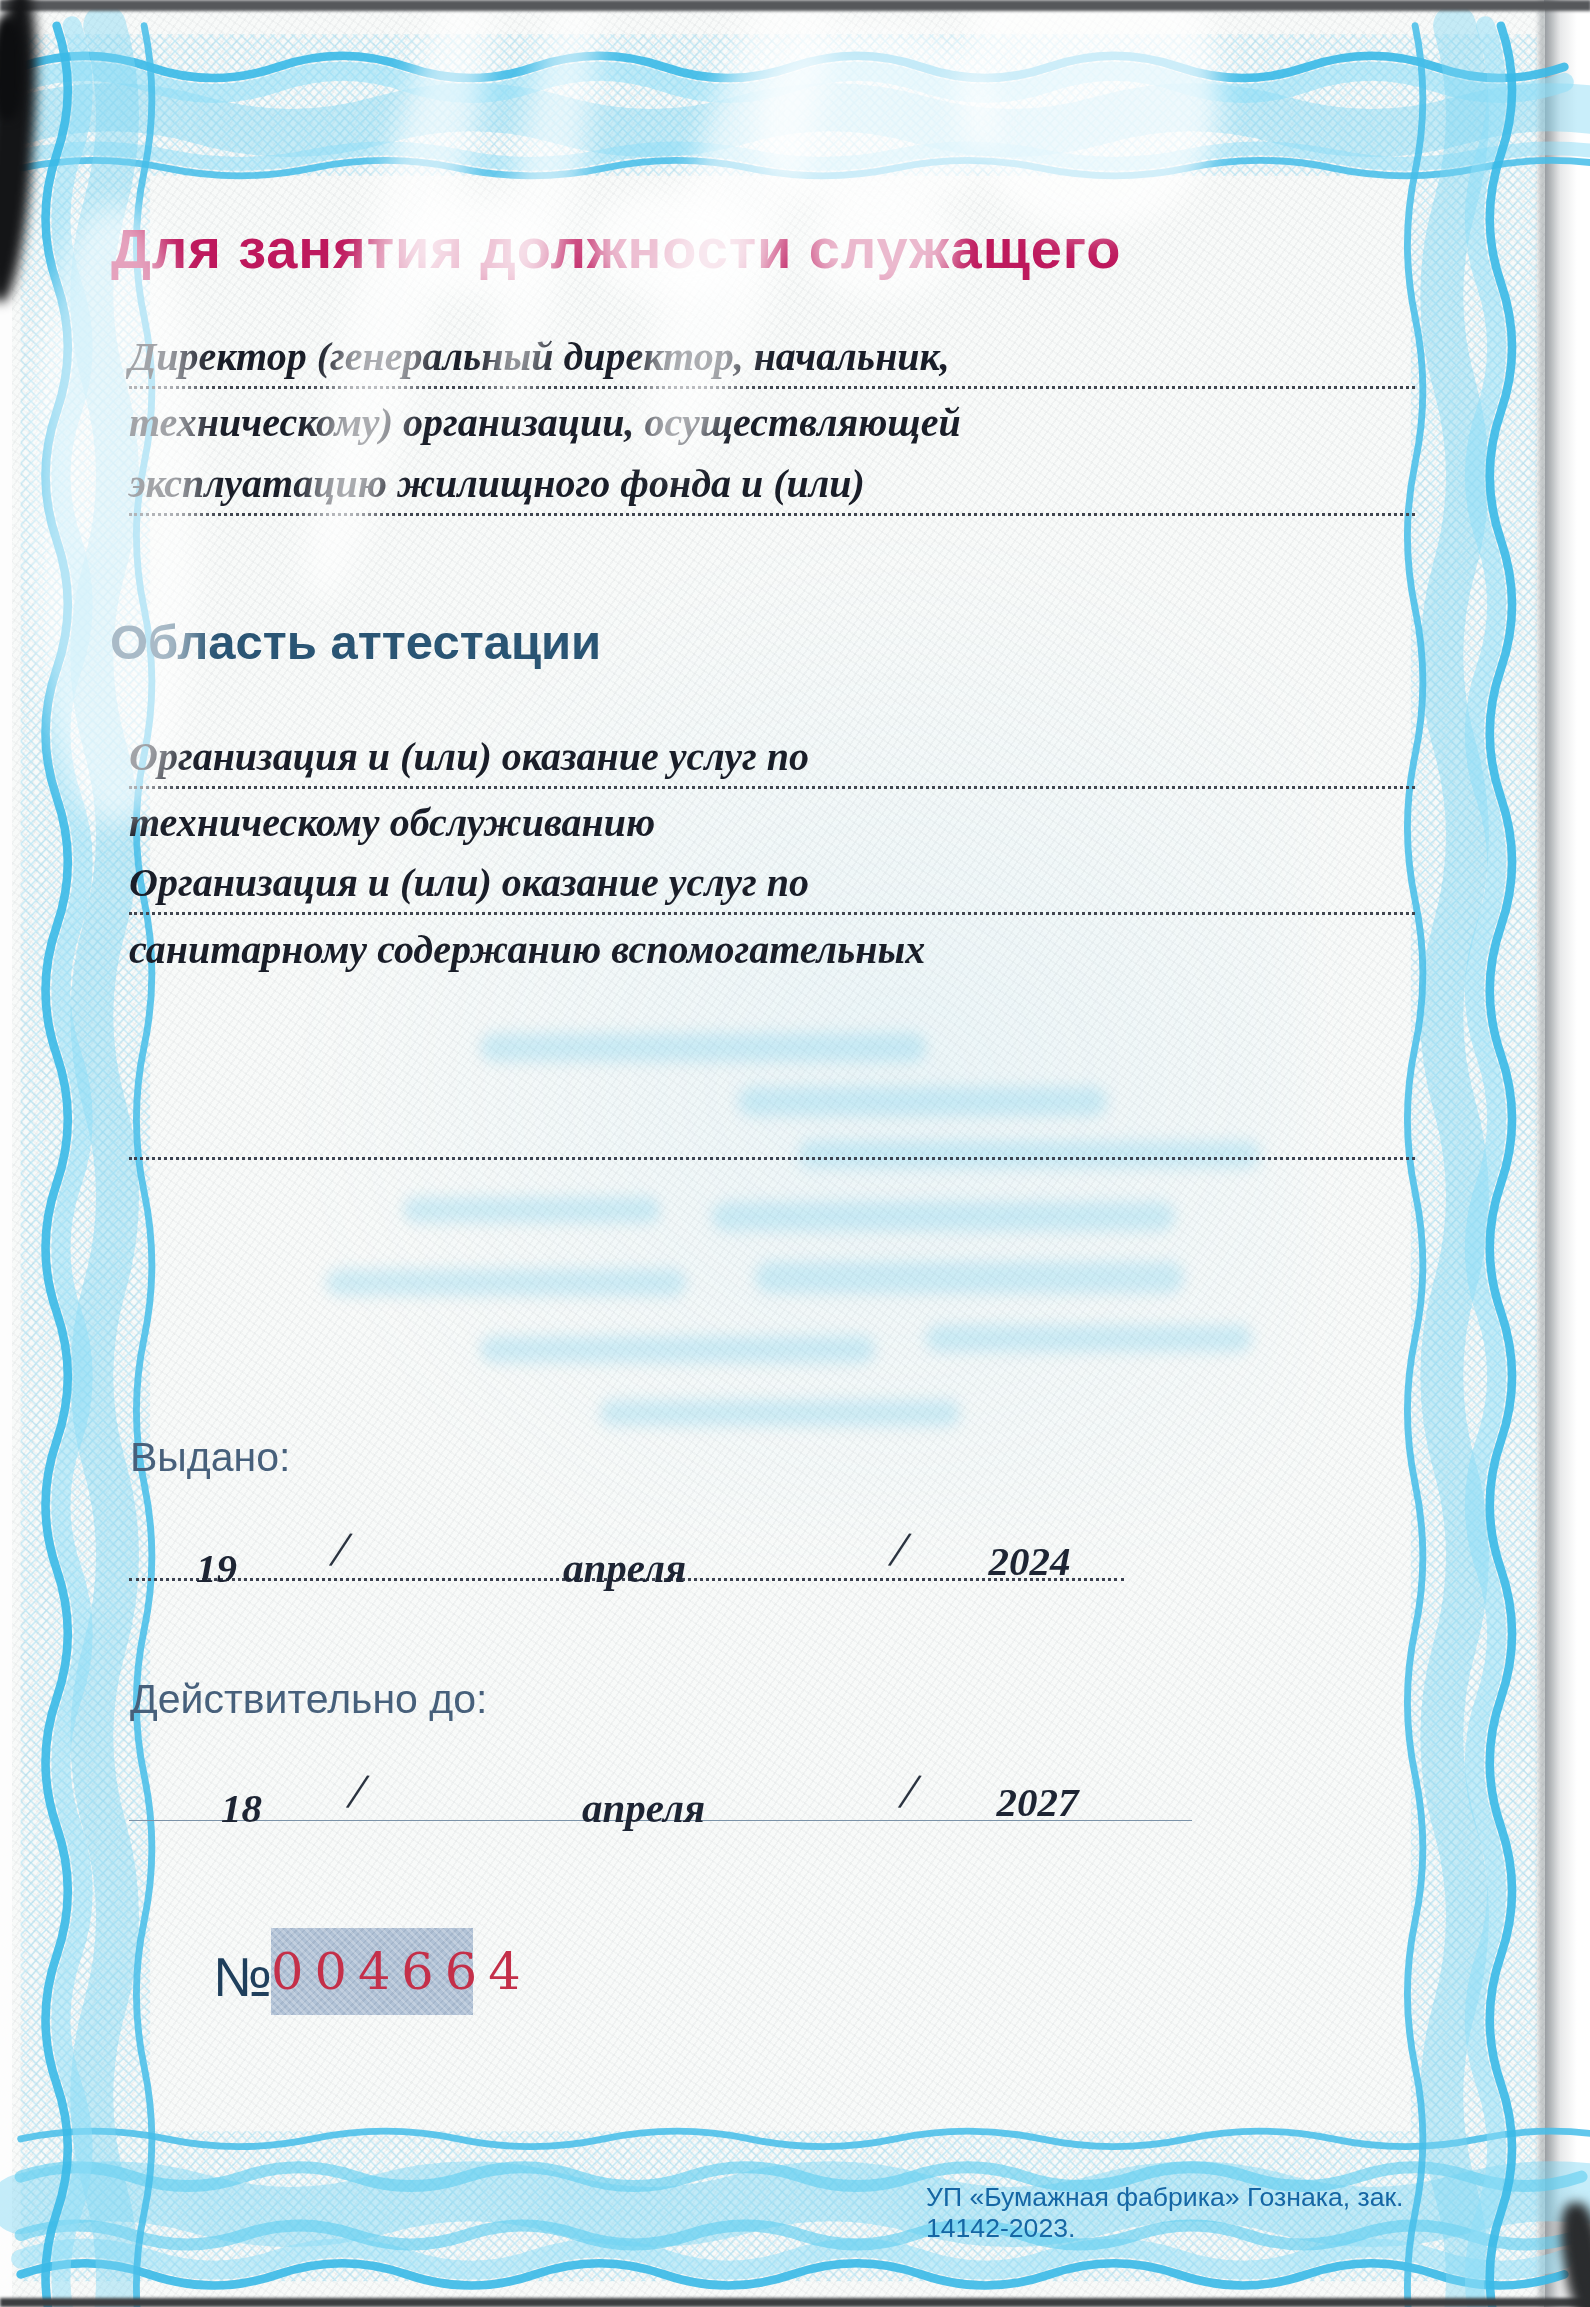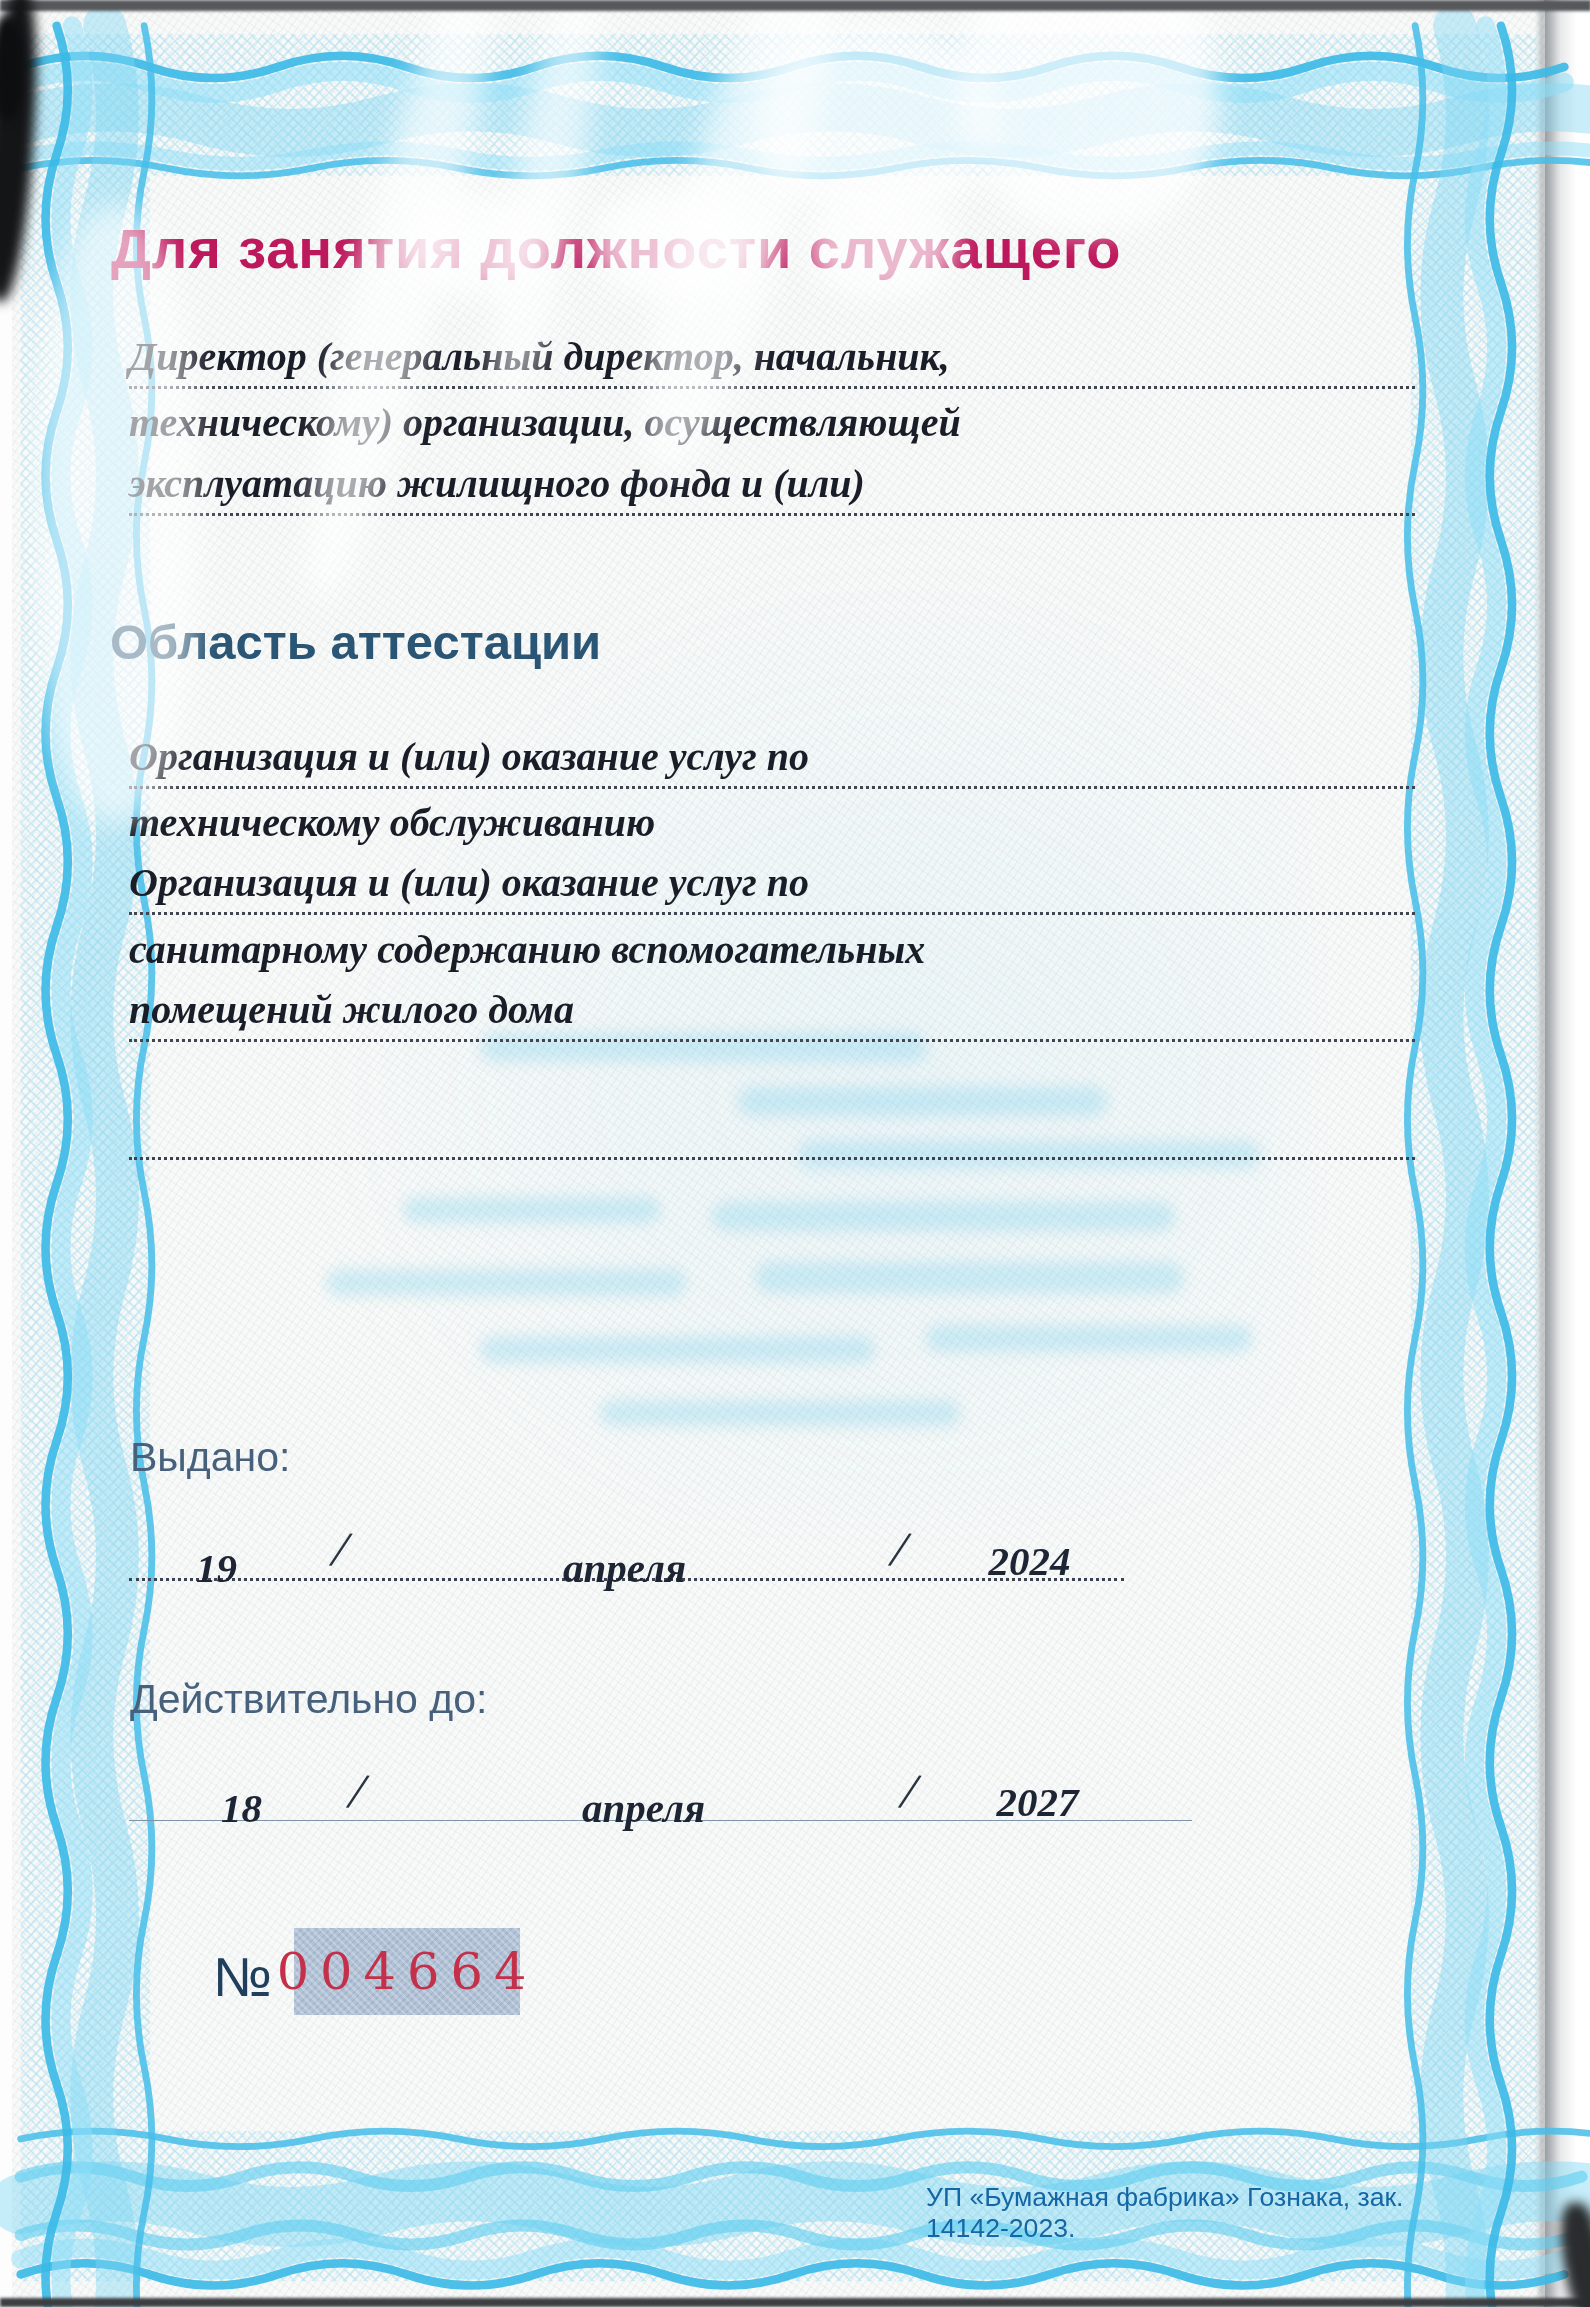--- a/index.html
+++ b/index.html
@@ -42,24 +42,24 @@
   .dotted{border-bottom:3.4px dotted #40454f;}
   .section-heading{position:absolute;left:110px;top:614px;font-size:49px;font-weight:700;color:#2a5574;}
   .field-label{position:absolute;left:130px;font-size:41px;font-weight:400;color:#47607b;}
   .date-text{position:absolute;font-family:"Liberation Serif",serif;font-style:italic;font-weight:700;
     font-size:41px;color:#1d2433;z-index:12;margin-top:28px;}
   .slash{position:absolute;font-family:"Liberation Serif",serif;font-style:italic;font-size:51px;
     color:#2a3340;z-index:12;transform:rotate(6deg);}
   .rule-dotted{position:absolute;height:0;border-bottom:3.4px dotted #3c4250;z-index:11;}
   .rule-solid{position:absolute;height:0;border-bottom:1.7px solid #7c93a8;z-index:11;}
   .num-label{position:absolute;left:213px;top:1945px;font-size:55px;color:#1f3f5c;}
-  .num-patch{position:absolute;left:271px;top:1928px;width:226px;height:87px;background:#b1c2d6;
+  .num-patch{position:absolute;left:271px;top:1928px;width:202px;height:87px;background:#b1c2d6;
     background-image:repeating-linear-gradient(45deg, rgba(255,255,255,.22) 0 2.6px, transparent 2.6px 6px),
                      repeating-linear-gradient(-45deg, rgba(90,110,140,.15) 0 1.7px, transparent 1.7px 5.1px);
-    display:flex;align-items:center;justify-content:center;margin-left:23px;}
+    display:flex;align-items:center;justify-content:flex-start;}
   .num-value{font-family:"DejaVu Serif",serif;font-size:51px;font-weight:500;color:#c42f49;letter-spacing:11px;}
   .imprint{position:absolute;left:926px;top:2182px;width:566px;font-size:26.6px;color:#1566a4;z-index:12;}
 </style>
 </head>
 <body>
 <div id="page">
 
   <div class="scan-right-strip"></div>
   <div class="paper"></div>
   <div class="shadow-right-of-paper"></div>
@@ -113,21 +113,20 @@
     <div class="ruled-line ital dotted" style="top:326px;">Директор (генеральный директор, начальник,</div>
     <div class="ruled-line ital" style="top:389px;">техническому) организации, осуществляющей</div>
     <div class="ruled-line ital dotted" style="top:453px;">эксплуатацию жилищного фонда и (или)</div>
 
     <div class="section-heading">Область аттестации</div>
 
     <div class="ruled-line ital dotted" style="top:726px;">Организация и (или) оказание услуг по</div>
     <div class="ruled-line ital" style="top:789px;text-align:center;">техническому обслуживанию</div>
     <div class="ruled-line ital dotted" style="top:852px;">Организация и (или) оказание услуг по</div>
     <div class="ruled-line ital" style="top:916px;">санитарному содержанию вспомогательных</div>
-    <div class="ruled-line ital dotted" style="top:979px;">помещений жилого дома</div>
 
     <div class="rule-dotted" style="left:129px;top:1157px;width:1286px;"></div>
 
     <div class="field-label" style="top:1434px;">Выдано:</div>
     <div class="date-text" style="left:196px;top:1516px;">19</div>
     <div class="slash" style="left:333px;top:1520px;">/</div>
     <div class="date-text" style="left:367px;top:1516px;width:515px;text-align:center;">апреля</div>
     <div class="slash" style="left:892px;top:1520px;">/</div>
     <div class="date-text" style="left:918px;top:1509px;width:223px;text-align:center;">2024</div>
     <div class="rule-dotted" style="left:129px;top:1578px;width:995px;"></div>

